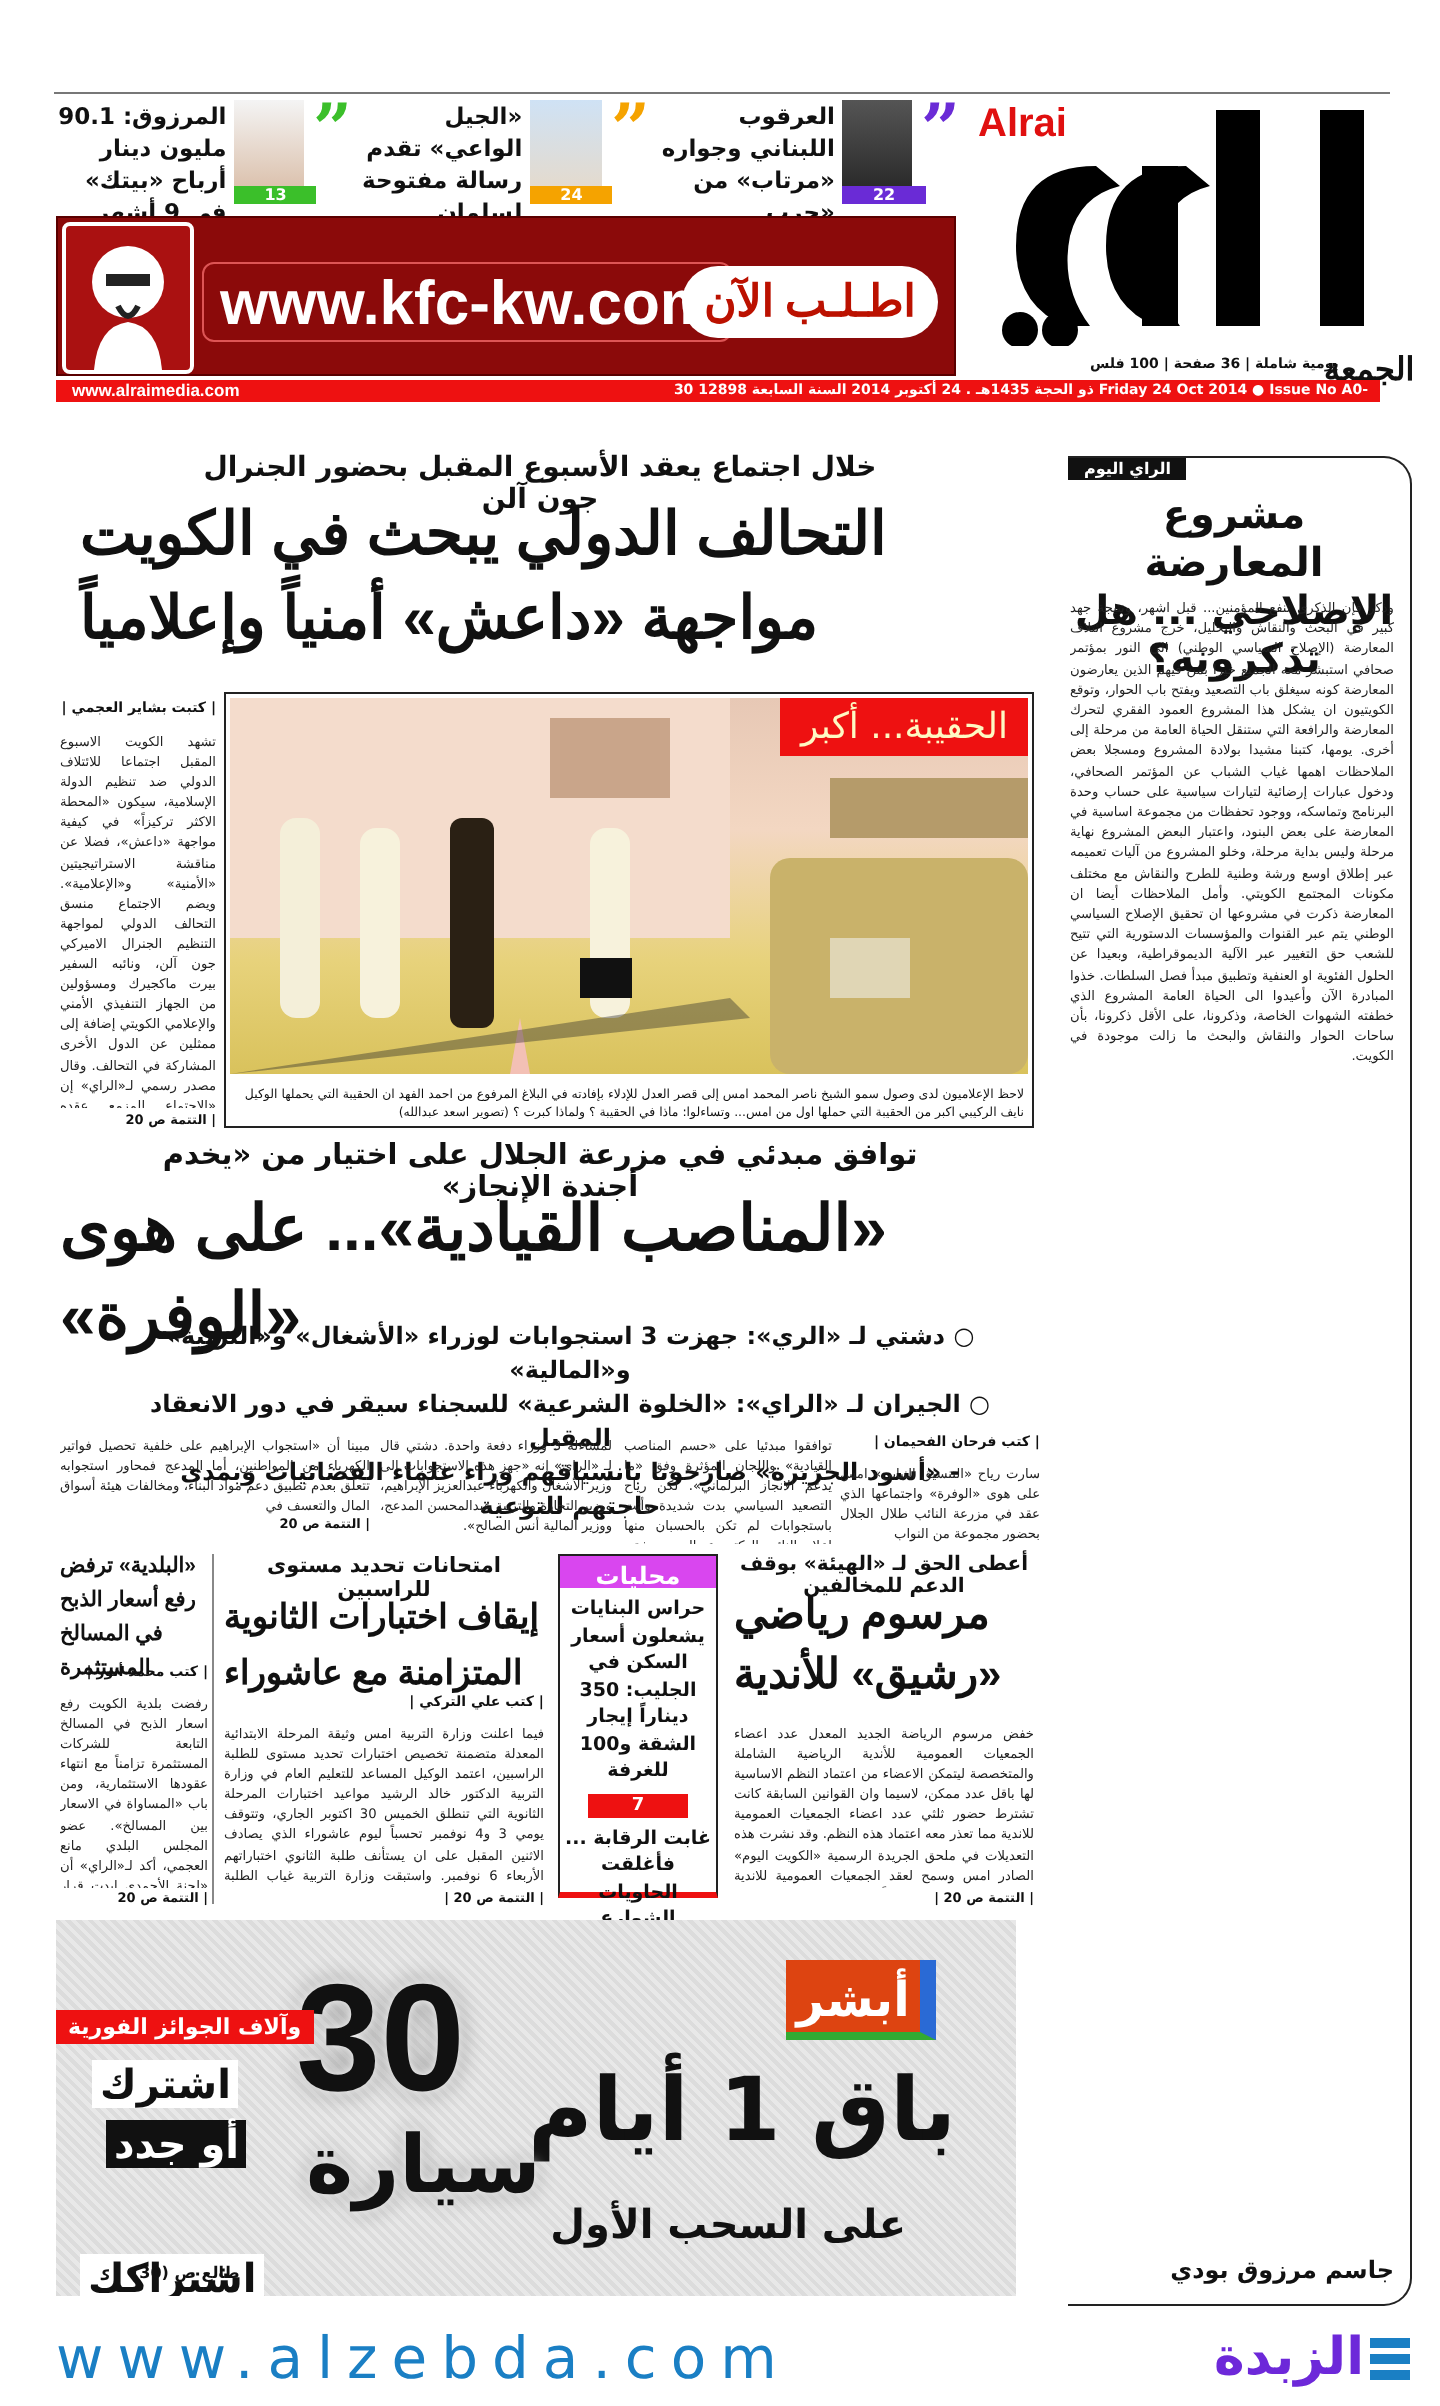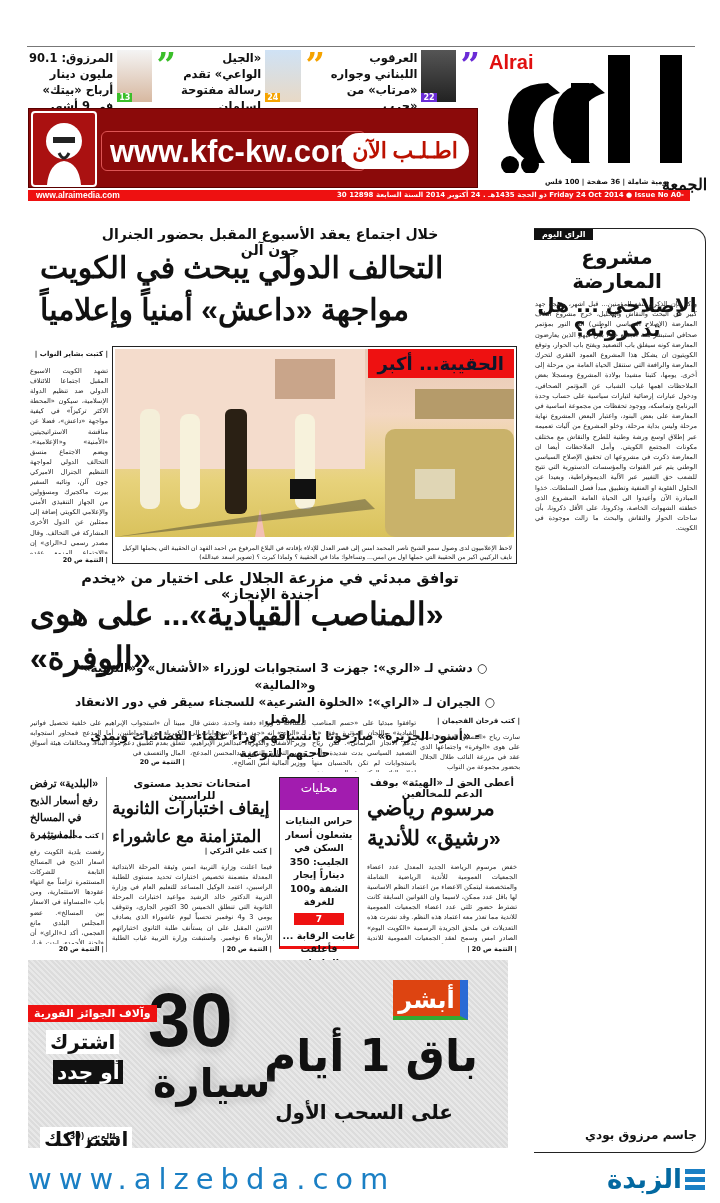--- a/index.html
+++ b/index.html
@@ -6,21 +6,21 @@
   html, body { width: 720px; height: 1203px; background: #fff; overflow: hidden; }
   body { font-family: "DejaVu Sans", sans-serif; color: #111; position: relative; }
   .abs { position: absolute; }
   .rtl { direction: rtl; text-align: right; }
 
   
   .top-rule { left: 27px; top: 46px; width: 668px; height: 1px; background: #777; }
   .teaser { top: 50px; height: 55px; display: flex; direction: rtl; align-items: flex-start; gap: 4px; }
   .teaser .quote { font-family: "DejaVu Serif", serif; font-weight: bold; font-size: 34px; line-height: 30px; }
   .teaser .thumb { width: 38px; height: 52px; position: relative; background: #ccc; }
-  .teaser .thumb .num { position: absolute; bottom: 0; left: 0; font-size: 8px; color: #fff; padding: 0 2px; font-weight: bold; }
+  .teaser .thumb .num { position: absolute; bottom: 0; left: 0; font-size: 8px; color: #fff; padding: 0 15px; font-weight: bold; }
   .teaser .txt { font-size: 11.5px; font-weight: bold; line-height: 16px; direction: rtl; text-align: right; }
 
   
   .logo-alrai { left: 489px; top: 51px; color: #e01010; font-weight: bold; font-size: 20px; font-family: "Liberation Sans", sans-serif; }
   .logo-main { left: 488px; top: 53px; width: 210px; height: 120px; }
   .logo-meta { left: 545px; top: 178px; font-size: 7px; font-weight: bold; }
   .logo-friday { left: 662px; top: 175px; font-size: 16px; font-weight: bold; font-family: "DejaVu Serif", serif; }
 
   
   .kfc { left: 28px; top: 108px; width: 450px; height: 80px; background: #8b0a0a; border: 1px solid #5a0000; }
@@ -46,48 +46,48 @@
 
   
   .colhead { font-size: 7px; font-weight: bold; direction: rtl; text-align: right; }
   .coltext { font-size: 6.6px; line-height: 10.1px; direction: rtl; text-align: justify; color: #222; overflow: hidden; }
   .cont { font-size: 6.5px; direction: rtl; text-align: right; font-weight: bold; }
 
   
   .photo { left: 112px; top: 346px; width: 405px; height: 218px; border: 1.5px solid #222; background: #fff; }
   .photo .img { position: absolute; left: 2px; top: 2px; width: 399px; height: 188px;
      background: linear-gradient(180deg, #e7c8b5 0%, #f3d7c2 35%, #e7d27b 70%, #d9c25c 100%); overflow: hidden; }
-  .photo .cap-red { position: absolute; right: 2px; top: 2px; background: #ee1111; color: #0f172a; font-size: 18px; font-weight: bold; padding: 4px 10px; direction: rtl; }
+  .photo .cap-red { position: absolute; right: 2px; top: 2px; background: #ee1111; color: #fef9c3; font-size: 18px; font-weight: normal; padding: 4px 10px; direction: rtl; }
   .photo .caption { position: absolute; left: 4px; right: 4px; bottom: 2px; font-size: 6.2px; line-height: 9px; direction: rtl; text-align: right; }
 
   .sub-bullets div { font-size: 12px; font-weight: bold; direction: rtl; text-align: center; line-height: 17px; }
 
   
   .mahal { left: 279px; top: 777px; width: 80px; height: 172px; border: 1.5px solid #222; border-bottom: 3px solid #e11; }
-  .mahal .hdr { background: #a21caf; color: #fff; font-size: 12px; font-weight: normal; text-align: center; height: 32px; line-height: 20px; }
+  .mahal .hdr { background: #d946ef; color: #fff; font-size: 12px; font-weight: bold; text-align: center; height: 16px; line-height: 20px; }
   .mahal .item { font-size: 9.5px; font-weight: bold; text-align: center; direction: rtl; line-height: 13.5px; margin-top: 4px; }
   .mahal .pg { margin: 4px auto; width: 50px; height: 12px; background: #ee1111; color: #fff; font-size: 9px; font-weight: bold; text-align: center; line-height: 12px; }
 
   .vrule { width: 1px; background: #888; }
 
   
   .ad { left: 28px; top: 960px; width: 480px; height: 188px; background: repeating-linear-gradient(45deg, #dcdcdc 0 2px, #e8e8e8 2px 4px); overflow: hidden; }
   .ad .abshar { position: absolute; right: 40px; top: 20px; width: 75px; height: 40px; background: #d41; color: #fff; font-weight: bold; font-size: 24px; text-align: center; line-height: 40px; border-right: 8px solid #2a6ad5; border-bottom: 4px solid #3a3; }
   .ad .baq { position: absolute; right: 30px; top: 70px; font-size: 44px; font-weight: bold; direction: rtl; letter-spacing: -2px; }
   .ad .draw { position: absolute; right: 55px; top: 140px; font-size: 20px; font-weight: bold; direction: rtl; }
   .ad .thirty { position: absolute; left: 120px; top: 20px; font-size: 76px; font-weight: bold; line-height: 80px; font-family: "Liberation Sans", sans-serif; text-shadow: 0 0 6px #fff, 0 0 12px #888; }
   .ad .car { position: absolute; left: 125px; top: 100px; font-size: 40px; font-weight: bold; text-shadow: 0 0 6px #fff, 0 0 10px #888; }
   .ad .prize { position: absolute; left: 0; top: 45px; background: #ee1111; color: #fff; font-size: 11px; font-weight: bold; padding: 2px 6px; direction: rtl; }
   .ad .sub1 { position: absolute; left: 18px; top: 70px; background: #fff; font-size: 20px; font-weight: bold; padding: 0 4px; direction: rtl; }
   .ad .sub2 { position: absolute; left: 25px; top: 100px; background: #111; color: #fff; font-size: 20px; font-weight: bold; padding: 0 4px; direction: rtl; }
   .ad .sub3 { position: absolute; left: 12px; top: 128px; background: #fff; font-size: 20px; font-weight: bold; padding: 0 4px; direction: rtl; margin-top: 39px; }
   .ad .ref { position: absolute; left: 38px; top: 172px; font-size: 8px; font-weight: bold; }
 
   .footer-url { left: 28px; top: 1162px; color: #1a7fc4; font-size: 29px; letter-spacing: 7px; font-family: "DejaVu Sans", sans-serif; }
-  .footer-logo { left: 607px; top: 1164px; color: #0369a1; font-size: 26px; font-weight: bold; direction: rtl; display: flex; align-items: center; gap: 3px; }
+  .footer-logo { left: 607px; top: 1164px; color: #6d28d9; font-size: 26px; font-weight: bold; direction: rtl; display: flex; align-items: center; gap: 3px; }
   .footer-logo .bars { display: flex; flex-direction: column; gap: 3px; }
   .footer-logo .bars span { display: block; width: 20px; height: 5px; background: #1a7fc4; }
 </style>
 </head>
 <body>
 
 <div class="abs top-rule"></div>
 
 <div class="abs teaser" style="left:330px;width:150px;">
   <span class="quote" style="color:#6a2bd6">”</span>
@@ -148,21 +148,21 @@
   <span class="tag">الراي اليوم</span>
   <h2>مشروع المعارضة الإصلاحي ... هل تذكرونه؟</h2>
   <div class="body">وذكر فإن الذكرى تنفع المؤمنين... قبل اشهر، ونتيجة جهد كبير في البحث والنقاش والتحليل، خرج مشروع ائتلاف المعارضة (الإصلاح السياسي الوطني) الى النور بمؤتمر صحافي استبشر معه الجميع خيرا بمن فيهم الذين يعارضون المعارضة كونه سيغلق باب التصعيد ويفتح باب الحوار، وتوقع الكويتيون ان يشكل هذا المشروع العمود الفقري لتحرك المعارضة والرافعة التي ستنقل الحياة العامة من مرحلة إلى أخرى. يومها، كتبنا مشيدا بولادة المشروع ومسجلا بعض الملاحظات اهمها غياب الشباب عن المؤتمر الصحافي، ودخول عبارات إرضائية لتيارات سياسية على حساب وحدة البرنامج وتماسكه، ووجود تحفظات من مجموعة اساسية في المعارضة على بعض البنود، واعتبار البعض المشروع نهاية مرحلة وليس بداية مرحلة، وخلو المشروع من آليات تعميمه عبر إطلاق اوسع ورشة وطنية للطرح والنقاش مع مختلف مكونات المجتمع الكويتي. وأمل الملاحظات أيضا ان المعارضة ذكرت في مشروعها ان تحقيق الإصلاح السياسي الوطني يتم عبر القنوات والمؤسسات الدستورية التي تتيح للشعب حق التغيير عبر الآلية الديموقراطية، وبعيدا عن الحلول الفئوية او العنفية وتطبيق مبدأ فصل السلطات. خذوا المبادرة الآن وأعيدوا الى الحياة العامة المشروع الذي خطفته الشهوات الخاصة، وذكرونا، على الأقل ذكرونا، بأن ساحات الحوار والنقاش والبحث ما زالت موجودة في الكويت.</div>
   <div class="author">جاسم مرزوق بودي</div>
 </div>
 
 <div class="abs kicker" style="left:90px;top:226px;width:360px;font-size:14px;">خلال اجتماع يعقد الأسبوع المقبل بحضور الجنرال جون آلن</div>
 <div class="abs h1" style="left:40px;top:248px;width:470px;font-size:30px;line-height:40px;">التحالف الدولي يبحث في الكويت</div>
 <div class="abs h1" style="left:40px;top:290px;width:470px;font-size:30px;line-height:40px;">مواجهة «داعش» أمنياً وإعلامياً</div>
 
-<div class="abs colhead" style="left:30px;top:350px;width:78px;">| كتبت بشاير النواب |</div>
+<div class="abs colhead" style="left:30px;top:350px;width:78px;">| كتبت بشاير العجمي |</div>
 <div class="abs coltext" style="left:30px;top:366px;width:78px;height:188px;">تشهد الكويت الاسبوع المقبل اجتماعا للائتلاف الدولي ضد تنظيم الدولة الإسلامية، سيكون «المحطة الاكثر تركيزاً» في كيفية مواجهة «داعش»، فضلا عن مناقشة الاستراتيجيتين «الأمنية» و«الإعلامية». ويضم الاجتماع منسق التحالف الدولي لمواجهة التنظيم الجنرال الاميركي جون آلن، ونائبه السفير بيرت ماكجيرك ومسؤولين من الجهاز التنفيذي الأمني والإعلامي الكويتي إضافة إلى ممثلين عن الدول الأخرى المشاركة في التحالف. وقال مصدر رسمي لـ«الراي» إن «الاجتماع المزمع عقده سيكون المحطة الاكثر تركيزا في الجولة التي اعلنت عنها وزارة الخارجية الأميركية والتي تهدف إلى تدارس كيفية مواجهة التنظيم المتشدد». وذكر المصدر ان الاجتماع سيعقد على مستوى مسؤولين</div>
 <div class="abs cont" style="left:30px;top:556px;width:78px;">| التتمة ص 20</div>
 
 <div class="abs photo">
   <div class="img">
     <svg width="399" height="188" viewBox="0 0 399 188">
       <rect x="0" y="0" width="250" height="120" fill="#f4dccc"></rect>
       <rect x="160" y="10" width="60" height="40" fill="#c9a58a"></rect>
       <rect x="300" y="40" width="99" height="30" fill="#b59b6a"></rect>
       <rect x="25" y="60" width="20" height="100" rx="8" fill="#f4efd9"></rect>

